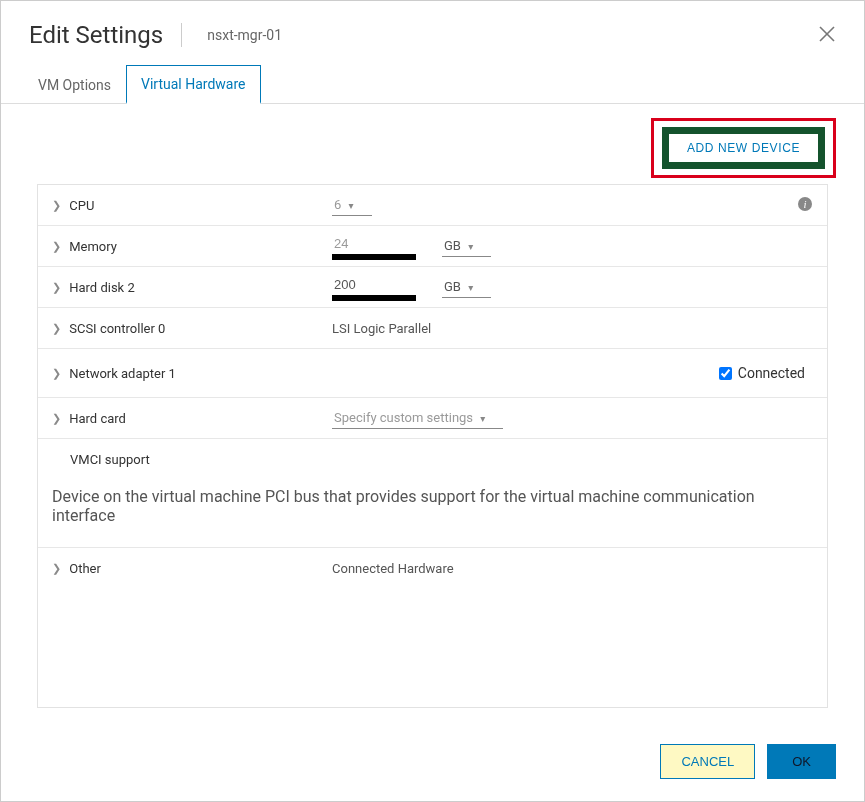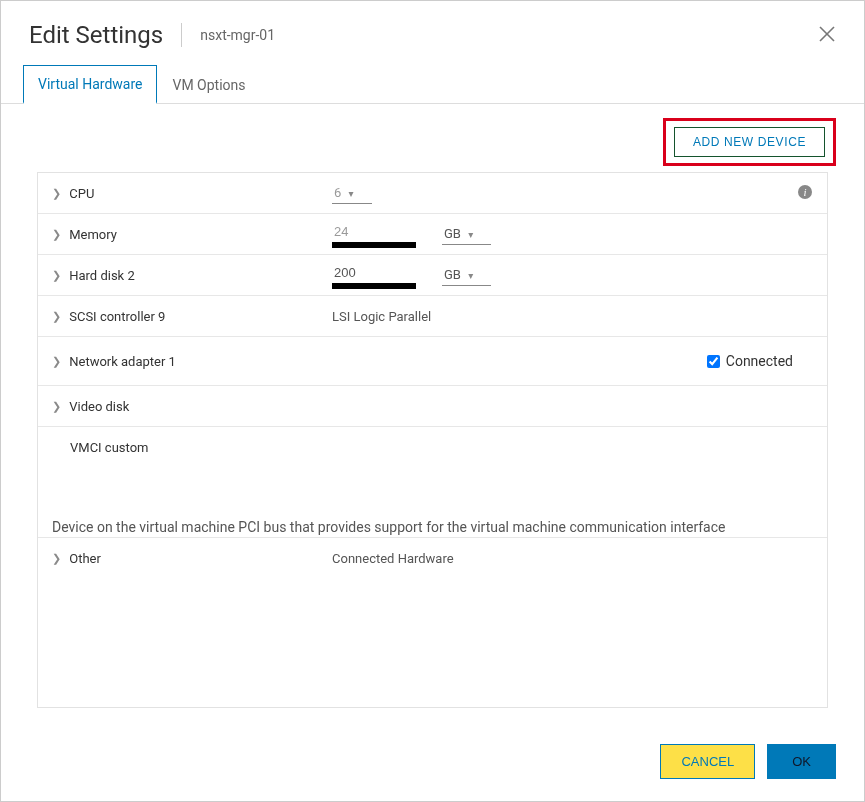--- a/index.html
+++ b/index.html
@@ -33,20 +33,21 @@
 }
 .divider {
   width: 1px;
   height: 24px;
   background: #ccc;
   margin-right: 18px;
 }
 .vmname {
   color: #666;
   font-size: 14px;
+  margin-left: 7px;
 }
 .close {
   margin-left: auto;
   cursor: pointer;
   color: #777;
   font-size: 18px;
   line-height: 1;
 }
 .tabs {
   display: flex;
@@ -72,21 +73,21 @@
 .toolbar {
   display: flex;
   justify-content: flex-end;
   padding: 14px 28px 6px 28px;
 }
 .highlight-box {
   border: 3px solid #d9001b;
   padding: 6px 8px;
 }
 .addbtn {
-  border: 1px solid #14532d;
+  border: 7px solid #14532d;
   color: #0079b8;
   background: #fff;
   padding: 7px 18px;
   font-size: 12px;
   letter-spacing: 0.6px;
   cursor: pointer;
 }
 .panel {
   margin: 0 36px 0 36px;
   border: 1px solid #e2e2e2;
@@ -154,40 +155,39 @@
 .info-icon {
   position: absolute;
   right: 14px;
   color: #888;
   cursor: pointer;
 }
 .checkrow {
   display: flex;
   align-items: center;
   margin-left: auto;
-  margin-right: 20px;
+  margin-right: 8px;
 }
 .checkrow input { margin-right: 6px; }
 .desc {
-  padding: 8px 14px 2px 14px;
+  padding: 8px 14px 22px 14px;
   color: #555;
-  font-size: 14px;
+  font-size: 16px;
   border-bottom: 1px solid #e7e7e7;
-  margin-top: 44px;
 }
 .footer {
   padding: 36px 28px 22px 28px;
   display: flex;
   justify-content: flex-end;
   gap: 12px;
 }
 .btn-secondary {
   border: 1px solid #0079b8;
   color: #0079b8;
-  background: #fde047;
+  background: #fef9c3;
   padding: 9px 20px;
   font-size: 13px;
   cursor: pointer;
 }
 .btn-primary {
   border: 1px solid #0079b8;
   background: #0079b8;
   color: #0f172a;
   padding: 9px 24px;
   font-size: 13px;
@@ -205,22 +205,22 @@
     <span class="vmname">nsxt-mgr-01</span>
     <span class="close">
       <svg width="18" height="18" viewBox="0 0 18 18">
           <line x1="2" y1="2" x2="16" y2="16" stroke="#777" stroke-width="1.6"></line>
           <line x1="16" y1="2" x2="2" y2="16" stroke="#777" stroke-width="1.6"></line>
         </svg>
     </span>
   </div>
 
   <div class="tabs">
+    <div class="tab">VM Options</div>
     <div class="tab active">Virtual Hardware</div>
-    <div class="tab">VM Options</div>
   </div>
 
   <div class="toolbar">
     <div class="highlight-box">
       <button class="addbtn">ADD NEW DEVICE</button>
     </div>
   </div>
 
   <div class="panel">
 
@@ -269,49 +269,55 @@
         <span class="underline-select">
           <span>GB</span>
           <span class="chev">▾</span>
         </span>
       </div>
     </div>
 
     <div class="row">
       <div class="col-label">
         <span class="caret">❯</span>
-        <span>SCSI controller 9</span>
+        <span>SCSI controller 0</span>
       </div>
       <div class="col-val">
         <span>LSI Logic Parallel</span>
       </div>
     </div>
 
     <div class="row" style="min-height:48px">
       <div class="col-label">
         <span class="caret">❯</span>
         <span>Network adapter 1</span>
       </div>
       <div class="checkrow">
         <input type="checkbox" checked="" style="">
         <span>Connected</span>
       </div>
     </div>
 
     <div class="row">
       <div class="col-label">
         <span class="caret">❯</span>
-        <span>Video disk</span>
+        <span>Hard card</span>
+      </div>
+      <div class="col-val">
+        <span class="underline-select muted">
+          <span>Specify custom settings</span>
+          <span class="chev">▾</span>
+        </span>
       </div>
     </div>
 
     <div class="row" style="border-bottom:none">
       <div class="col-label">
         <span style="width:18px;display:inline-block"></span>
-        <span>VMCI custom</span>
+        <span>VMCI support</span>
       </div>
     </div>
     <div class="desc">Device on the virtual machine PCI bus that provides support for the virtual machine communication interface</div>
 
     <div class="row">
       <div class="col-label">
         <span class="caret">❯</span>
         <span>Other</span>
       </div>
       <div class="col-val">

